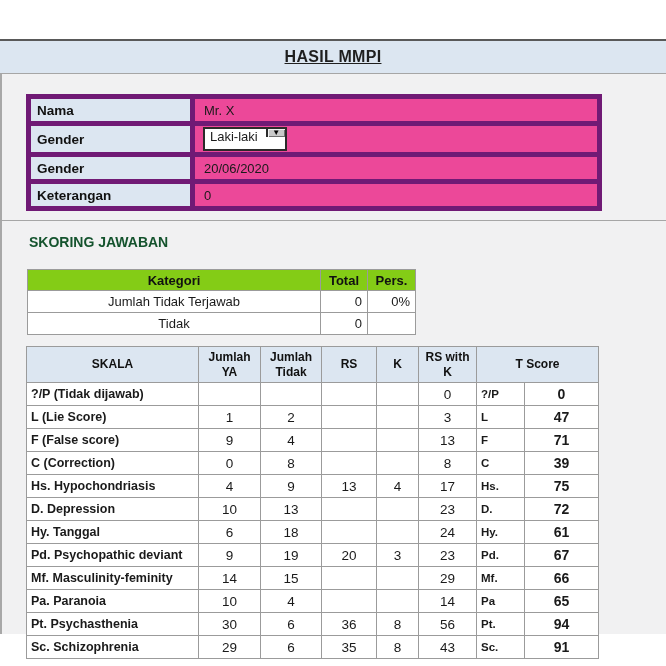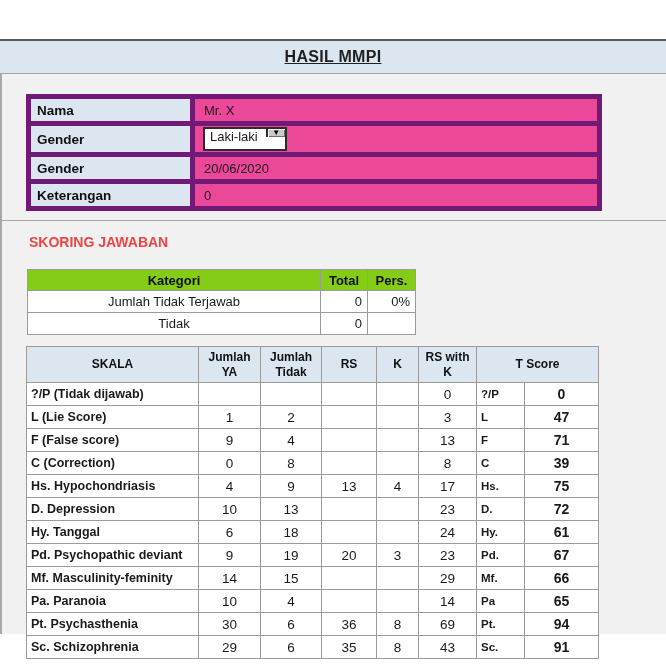--- a/index.html
+++ b/index.html
@@ -33,21 +33,21 @@
   }
   .dropdown .dtext{padding:0 8px 0 5px;font-size:13px;display:flex;align-items:center;}
   .dropdown .dbtn{
     width:17px;background:#c9c9c9;border-left:2px solid #2b2b2b;
     display:flex;align-items:center;justify-content:center;
     box-shadow:inset 1px 1px 0 #f2f2f2, inset -1px -1px 0 #6e6e6e;
   }
   .dropdown .dbtn span{font-size:8px;color:#000;line-height:1;}
 
   
-  .section-heading{position:absolute;left:29px;top:234px;font-size:14px;font-weight:bold;color:#ef4444;}
+  .section-heading{position:absolute;left:29px;top:234px;font-size:14px;font-weight:bold;color:#14532d;}
 
   
   .summary-table{left:27px;top:269px;width:388px;border:1px solid #9b9b9b;}
   .summary-table th{background:#84cc16;border:1px solid #9b9b9b;height:18px;font-size:13px;font-weight:bold;text-align:center;color:#111;}
   .summary-table td{background:#ffffff;border:1px solid #9b9b9b;height:19px;font-size:13px;}
   .summary-table td.c-kategori{text-align:center;}
   .summary-table td.c-num{text-align:right;padding-right:5px;}
 
   
   .score-table{left:26px;top:346px;width:572px;border:1px solid #9b9b9b;}
@@ -282,21 +282,21 @@
     <td class="c-abbr">Pa</td>
     <td class="c-tscore">65</td>
   </tr>
 
   <tr>
     <td class="c-skala">Pt. Psychasthenia</td>
     <td class="c-num">30</td>
     <td class="c-num">6</td>
     <td class="c-num">36</td>
     <td class="c-num">8</td>
-    <td class="c-num">69</td>
+    <td class="c-num">56</td>
     <td class="c-abbr">Pt.</td>
     <td class="c-tscore">94</td>
   </tr>
 
   <tr>
     <td class="c-skala">Sc. Schizophrenia</td>
     <td class="c-num">29</td>
     <td class="c-num">6</td>
     <td class="c-num">35</td>
     <td class="c-num">8</td>

